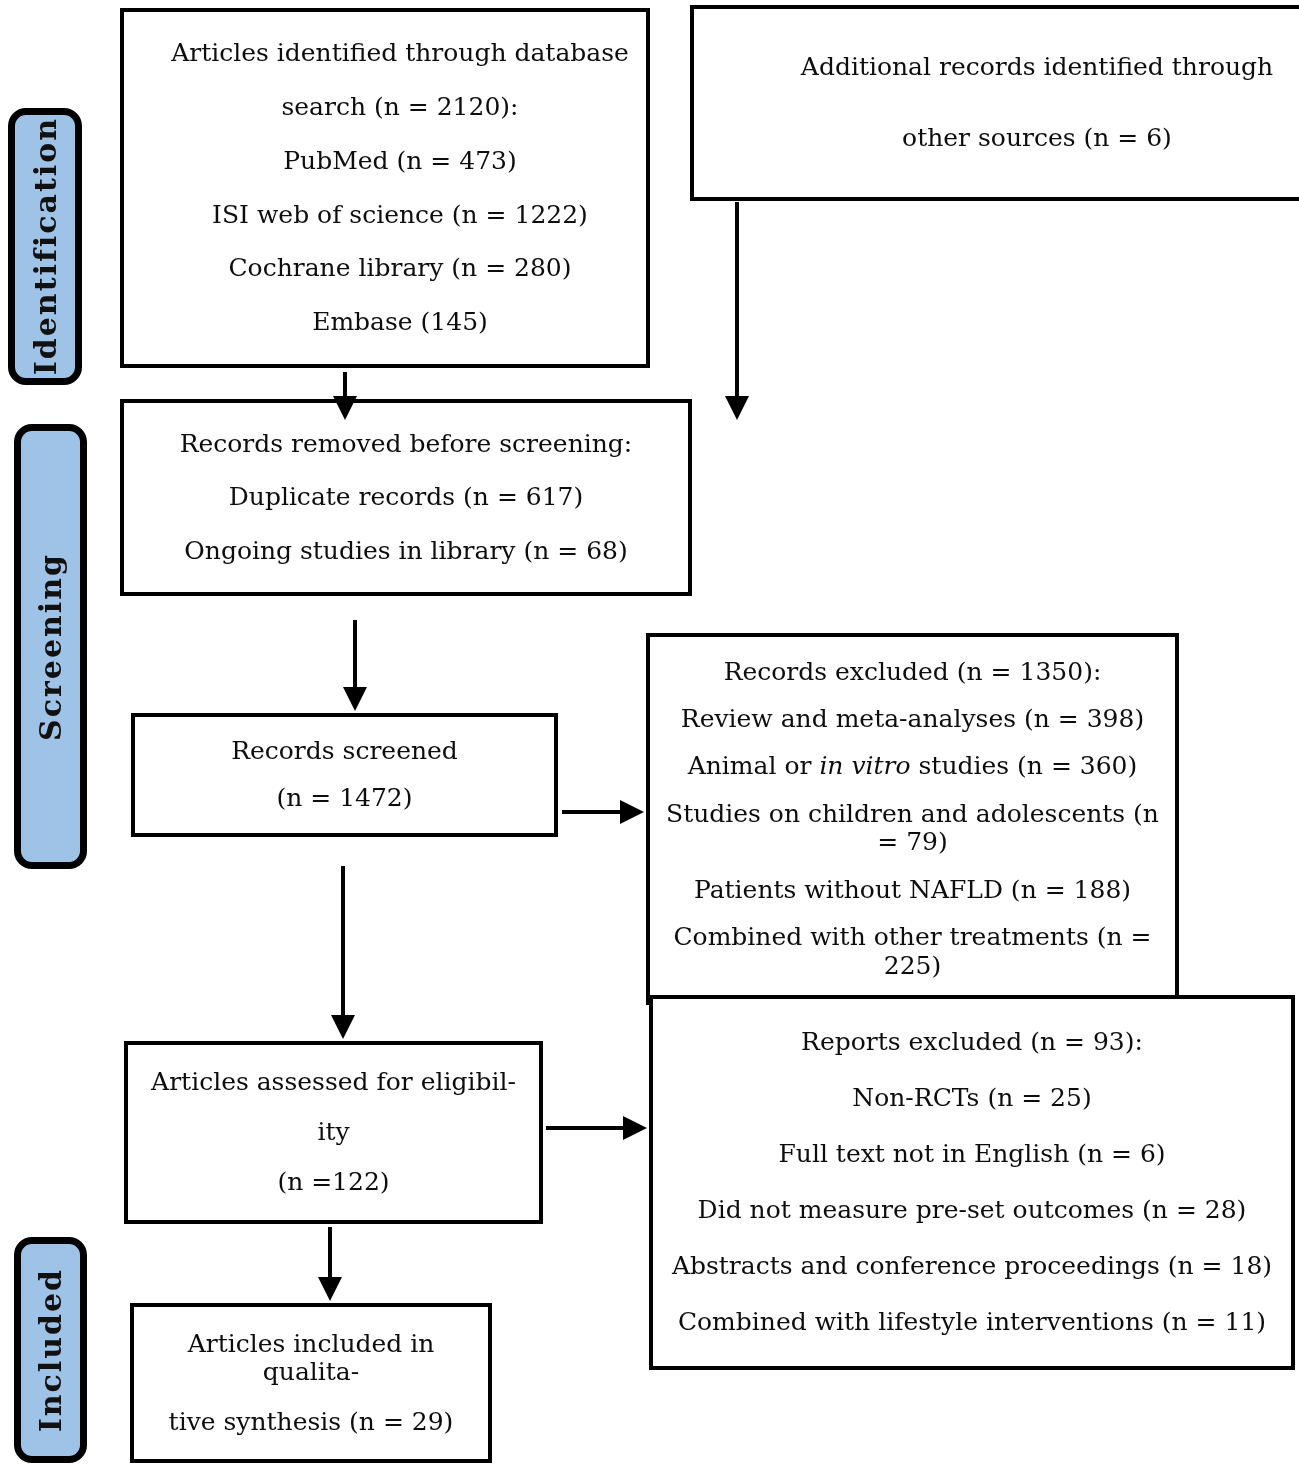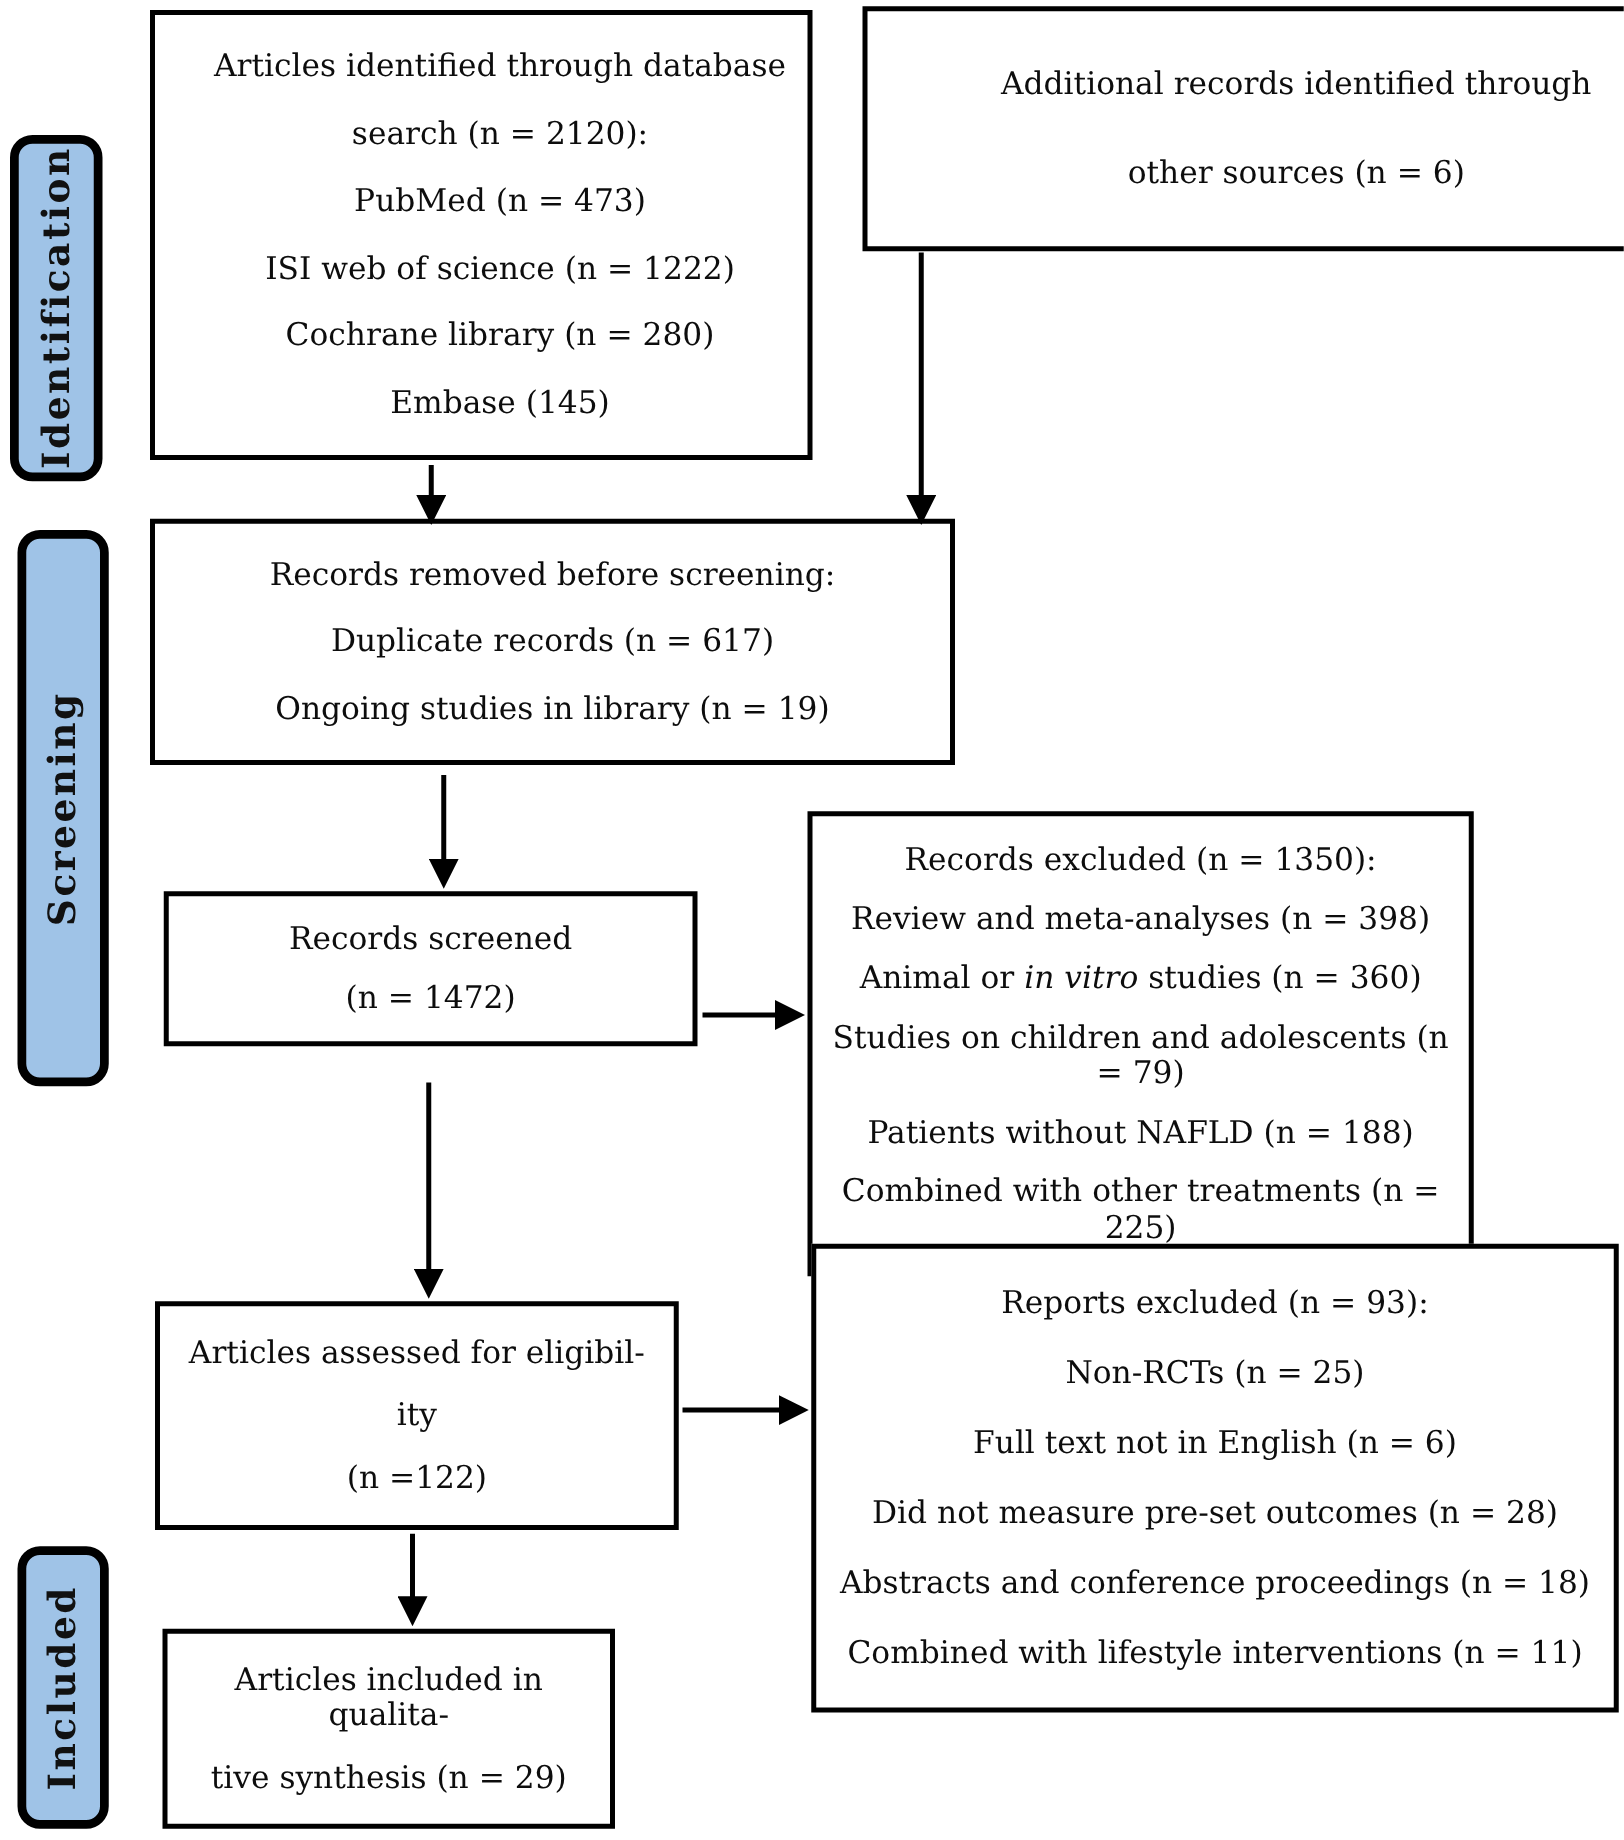--- a/index.html
+++ b/index.html
@@ -42,23 +42,23 @@
     font-size:30px;
     letter-spacing:2px;
     color:#111;
   }
   .italic{font-style:italic;}
   svg.arrows{position:absolute;left:0;top:0;width:1299px;height:1472px;pointer-events:none;}
 
   
   #box-identified   {left:120px; top:8px;    width:530px; height:360px;padding-left:36px;}
   #box-additional   {left:690px; top:5px;    width:694px; height:196px;}
-  #box-removed      {left:120px; top:415px;  width:644px; height:197px;}
+  #box-removed      {left:120px; top:399px;  width:572px; height:197px;}
   #box-screened     {left:131px; top:713px;  width:427px; height:124px;}
-  #box-rec-excluded {left:646px; top:633px;  width:533px; height:372px;margin-top:16px;}
+  #box-rec-excluded {left:646px; top:633px;  width:533px; height:372px;}
   #box-assessed     {left:124px; top:1041px; width:419px; height:183px;}
   #box-rep-excluded {left:649px; top:995px; width:646px; height:375px;}
   #box-included     {left:130px; top:1303px; width:362px; height:160px;}
 
   #stage-identification{left:8px;  top:108px;  width:74px; height:277px;}
   #stage-screening     {left:14px; top:424px;  width:73px; height:445px;}
   #stage-included      {left:14px; top:1237px; width:73px; height:226px;}
 </style>
 </head>
 <body>
@@ -83,21 +83,21 @@
 </div>
 
 <div class="box" id="box-additional">
   <div class="line">Additional records identified through</div>
   <div class="line">other sources (n = 6)</div>
 </div>
 
 <div class="box" id="box-removed">
   <div class="line">Records removed before screening:</div>
   <div class="line">Duplicate records (n = 617)</div>
-  <div class="line">Ongoing studies in library (n = 19)</div>
+  <div class="line">Ongoing studies in library (n = 68)</div>
 </div>
 
 <div class="box" id="box-screened">
   <div class="line">Records screened</div>
   <div class="line">(n = 1472)</div>
 </div>
 
 <div class="box" id="box-rec-excluded">
   <div class="line">Records excluded (n = 1350):</div>
   <div class="line">Review and meta-analyses (n = 398)</div>

